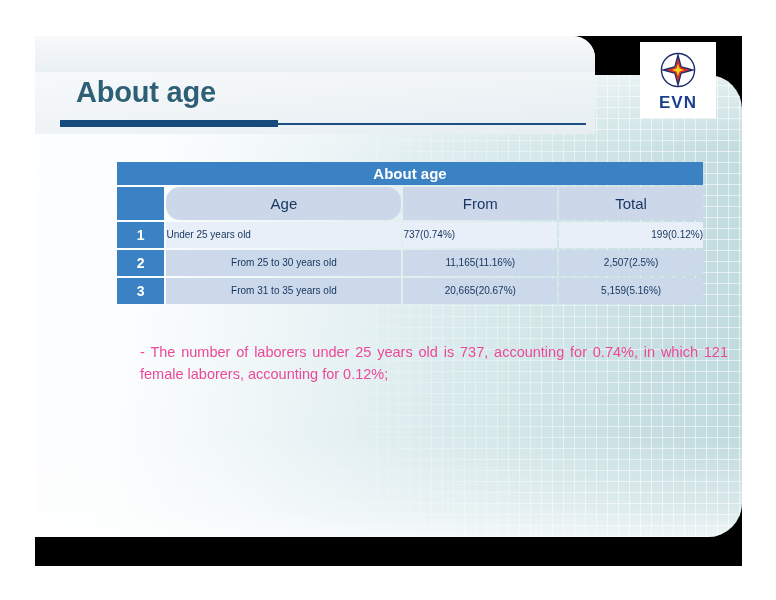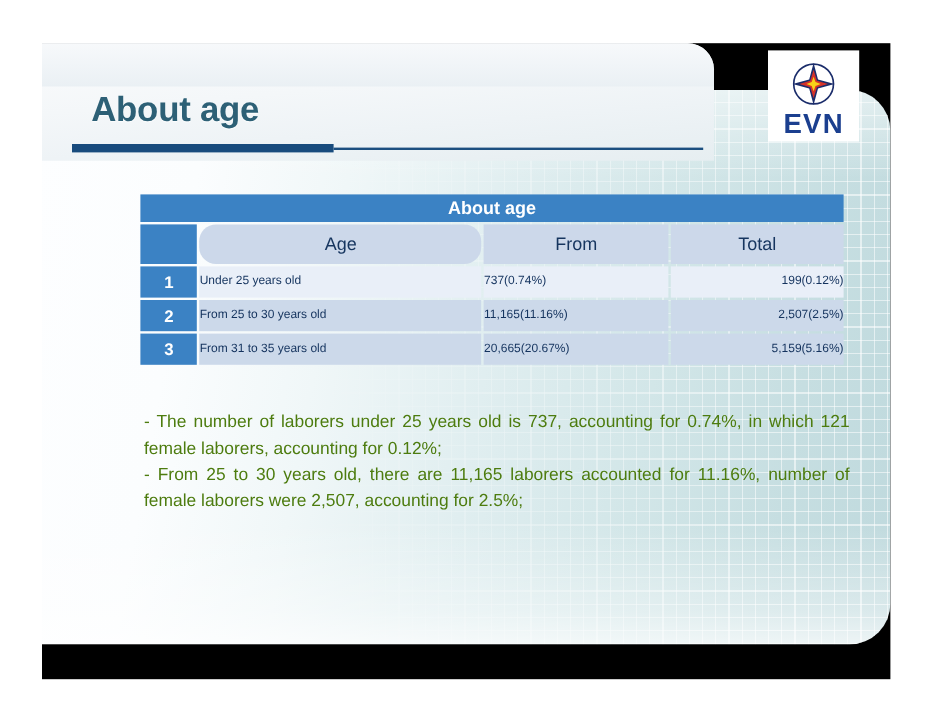--- a/index.html
+++ b/index.html
@@ -169,57 +169,57 @@
     height: 26px;
     line-height: 26px;
   }
 
   .cell { height: 26px; line-height: 26px; font-size: 10px; }
   .cell-age   { text-align: left;  padding-left: 8px; }
   .cell-total { text-align: left;  padding-left: 8px; }
   .cell-female{ text-align: right; padding-right: 10px; }
 
   .row-a .cell { background: #e9eff8; }
-  .row-b .cell { background: #ccd9ea; }
+  .row-b .cell { background: #ccd9ea; text-align: center; }
 
   .w-idx    { width: 48px; }
   .w-age    { width: 238px; border-radius: 14px; }
   .w-total  { width: 155px; }
   .w-female { width: 145px; }
 
   
   .body-text {
     position: absolute;
-    left: 120px;
+    left: 140px;
     top: 341px;
     width: 588px;
     font-size: 14.5px;
     line-height: 22px;
-    color: #4d7c0f;
+    color: #ec4899;
     text-align: justify;
   }
   .body-text p { margin: 0; }
 
   
   .evn-logo {
     position: absolute;
     left: 640px;
     top: 42px;
     width: 76px;
     height: 76px;
     background: #ffffff;
     display: flex;
     flex-direction: column;
     align-items: center;
     justify-content: flex-start;
     padding-top: 5px;
   }
   .evn-mark { width: 46px; height: 46px; display: block; }
   .evn-word {
-    font-size: 23px;
+    font-size: 17px;
     font-weight: bold;
     color: #1b3f8f;
     letter-spacing: 1px;
     line-height: 20px;
   }
 </style>
 </head>
 <body>
 
 <div id="slide-root">
@@ -275,16 +275,15 @@
         <td class="idx-cell">3</td>
         <td class="cell cell-age">From 31 to 35 years old</td>
         <td class="cell cell-total">20,665(20.67%)</td>
         <td class="cell cell-female">5,159(5.16%)</td>
       </tr>
     </tbody>
   </table>
 
   <div class="body-text">
     <p>- The number of laborers under 25 years old is 737, accounting for 0.74%, in which 121 female laborers, accounting for 0.12%;</p>
-    <p>- From 25 to 30 years old, there are 11,165 laborers accounted for 11.16%, number of female laborers were 2,507, accounting for 2.5%;</p>
   </div>
 
 </div>
 
 </body></html>

